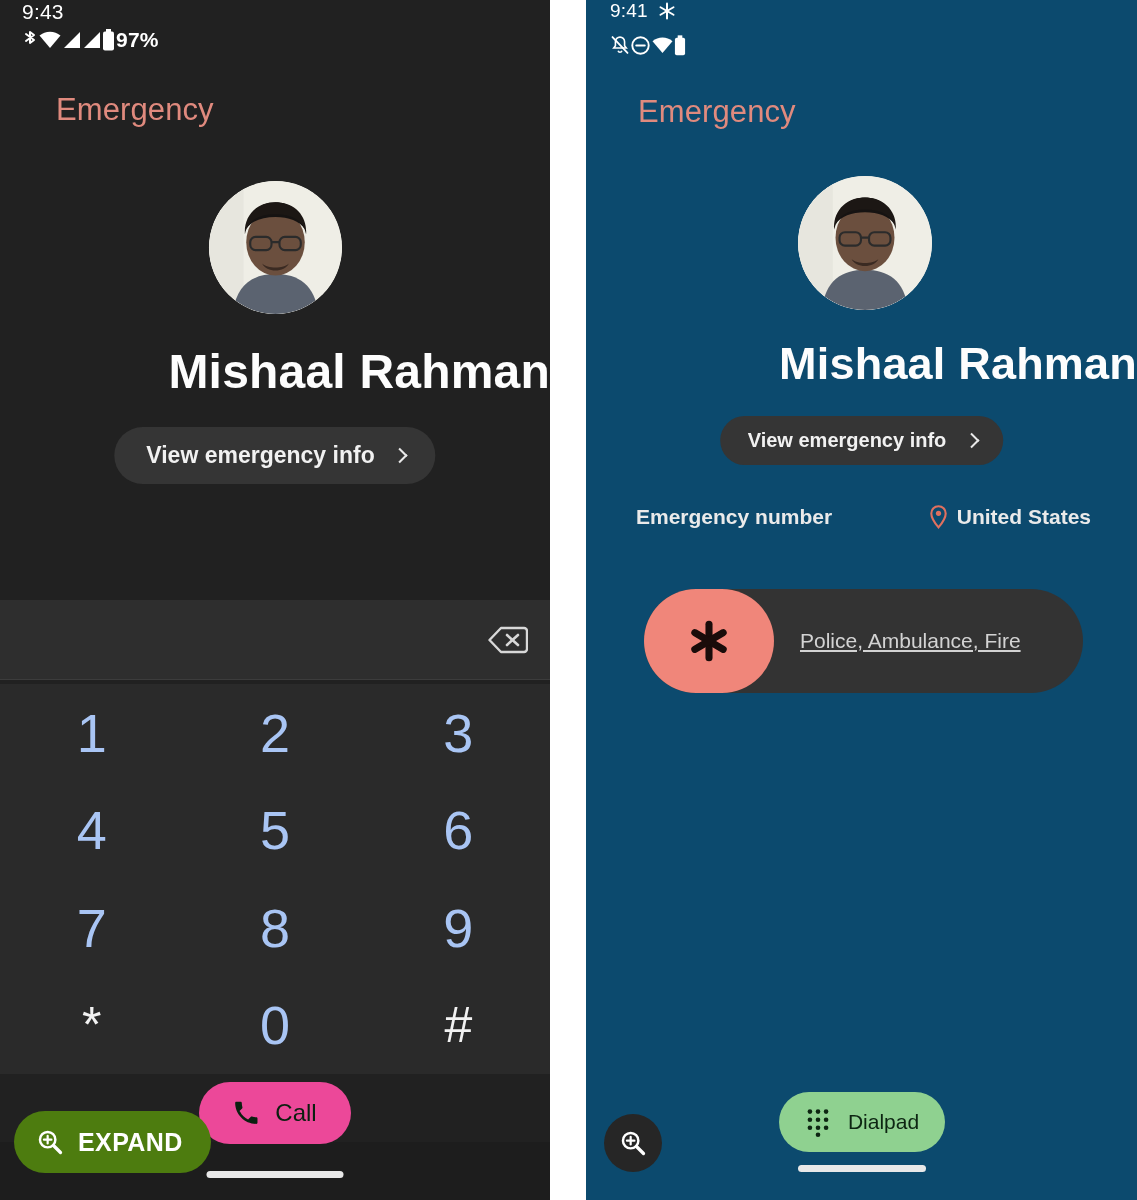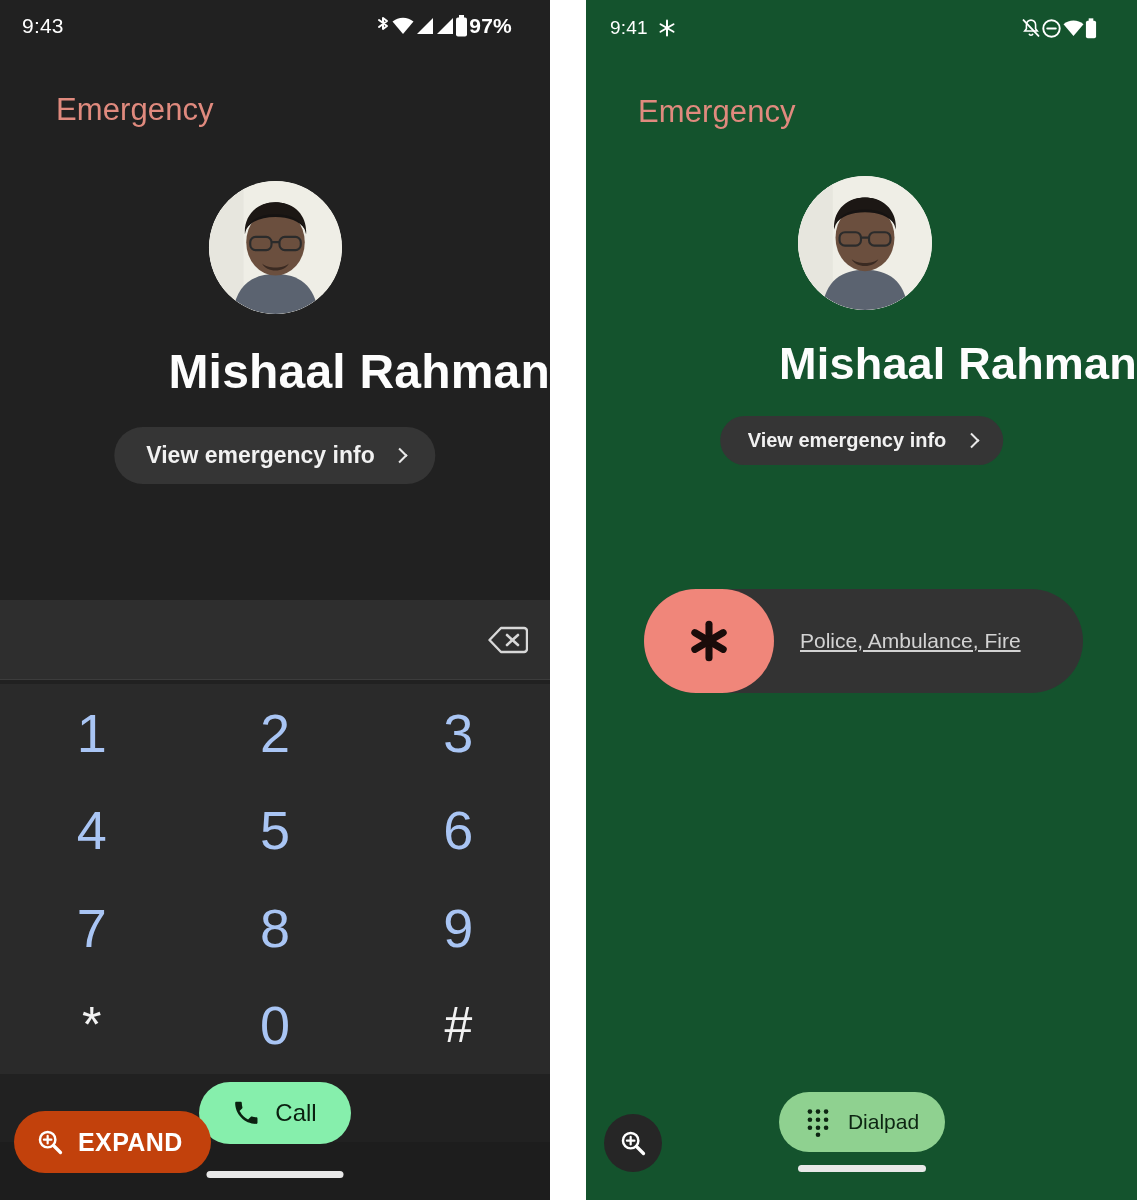--- a/index.html
+++ b/index.html
@@ -24,36 +24,36 @@
 
   .phone {
     position: relative;
     height: 1200px;
     background: #202020;
     overflow: hidden;
     flex: none;
   }
   .phone.left  { width: 550px; background: #212121; }
   .gap        { width: 36px; background: #ffffff; flex: none; }
-  .phone.right{ width: 551px; background: #14532d; }
+  .phone.right{ width: 551px; background: #0c4a6e; }
 
   
   .statusbar {
     position: absolute;
     left: 0; right: 16px; top: 0;
     height: 52px;
     display: flex;
-    align-items: center;
     justify-content: space-between;
     padding: 0 22px;
     box-sizing: border-box;
     color: #ffffff;
     font-size: 21px;
     font-weight: 500;
     letter-spacing: 0.2px;
+    flex-direction: column;
   }
   .phone.right .statusbar { padding: 0 24px 0 24px; font-size: 19px; height: 56px; }
   .sb-left { display: flex; align-items: center; gap: 9px; }
   .sb-right { display: flex; align-items: center; }
   .sb-right .pct { margin-left: 1px; font-weight: 600; }
   .ico { display: inline-flex; align-items: center; justify-content: center; }
 
   
   .emergency-title {
     position: absolute;
@@ -155,38 +155,38 @@
     color: #a9c5f4;
     user-select: none;
   }
   .key.sym { color: #f2f2f2; font-size: 50px; font-weight: 400; }
 
   .call-btn {
     position: absolute;
     left: 50%;
     transform: translateX(-50%);
     top: 1082px;
-    background: #86efac;
+    background: #ec4899;
     border-radius: 40px;
     width: 152px;
     height: 62px;
     display: flex;
     align-items: center;
     justify-content: center;
     gap: 16px;
     color: #0b2010;
     font-size: 24px;
     font-weight: 500;
   }
 
   .expand-chip {
     position: absolute;
     left: 14px;
     top: 1111px;
-    background: #c2410c;
+    background: #4d7c0f;
     border-radius: 40px;
     height: 62px;
     padding: 0 28px 0 22px;
     display: flex;
     align-items: center;
     gap: 14px;
     color: #ffffff;
     font-size: 25px;
     font-weight: 700;
     letter-spacing: 0.4px;
@@ -484,20 +484,32 @@
       </svg>
     </div>
 
     <div class="person-name">Mishaal Rahman</div>
 
     <div class="info-pill">
       <span>View emergency info</span>
       <span class="chev"></span>
     </div>
 
+    <div class="row-labels">
+      <span>Emergency number</span>
+      <span class="loc-group">
+        <span class="ico">
+          <svg width="19" height="24" viewBox="0 0 18 24">
+              <path d="M9 1.2c-4 0-7.2 3.2-7.2 7.2 0 5.4 7.2 14 7.2 14s7.2-8.6 7.2-14c0-4-3.2-7.2-7.2-7.2z" fill="none" stroke="#e0705f" stroke-width="2.1"></path>
+              <circle cx="9" cy="8.3" r="2.6" fill="#e0705f"></circle>
+            </svg>
+        </span>
+        <span>United States</span>
+      </span>
+    </div>
 
     <div class="call911-card">
       <div class="call911-badge">
         <span class="ico">
           <svg width="50" height="50" viewBox="0 0 24 24">
               <g stroke="#1a0c0a" stroke-width="3.4" stroke-linecap="round">
                 <line x1="12" y1="4" x2="12" y2="20"></line>
                 <line x1="5.2" y1="8" x2="18.8" y2="16"></line>
                 <line x1="18.8" y1="8" x2="5.2" y2="16"></line>
               </g>

